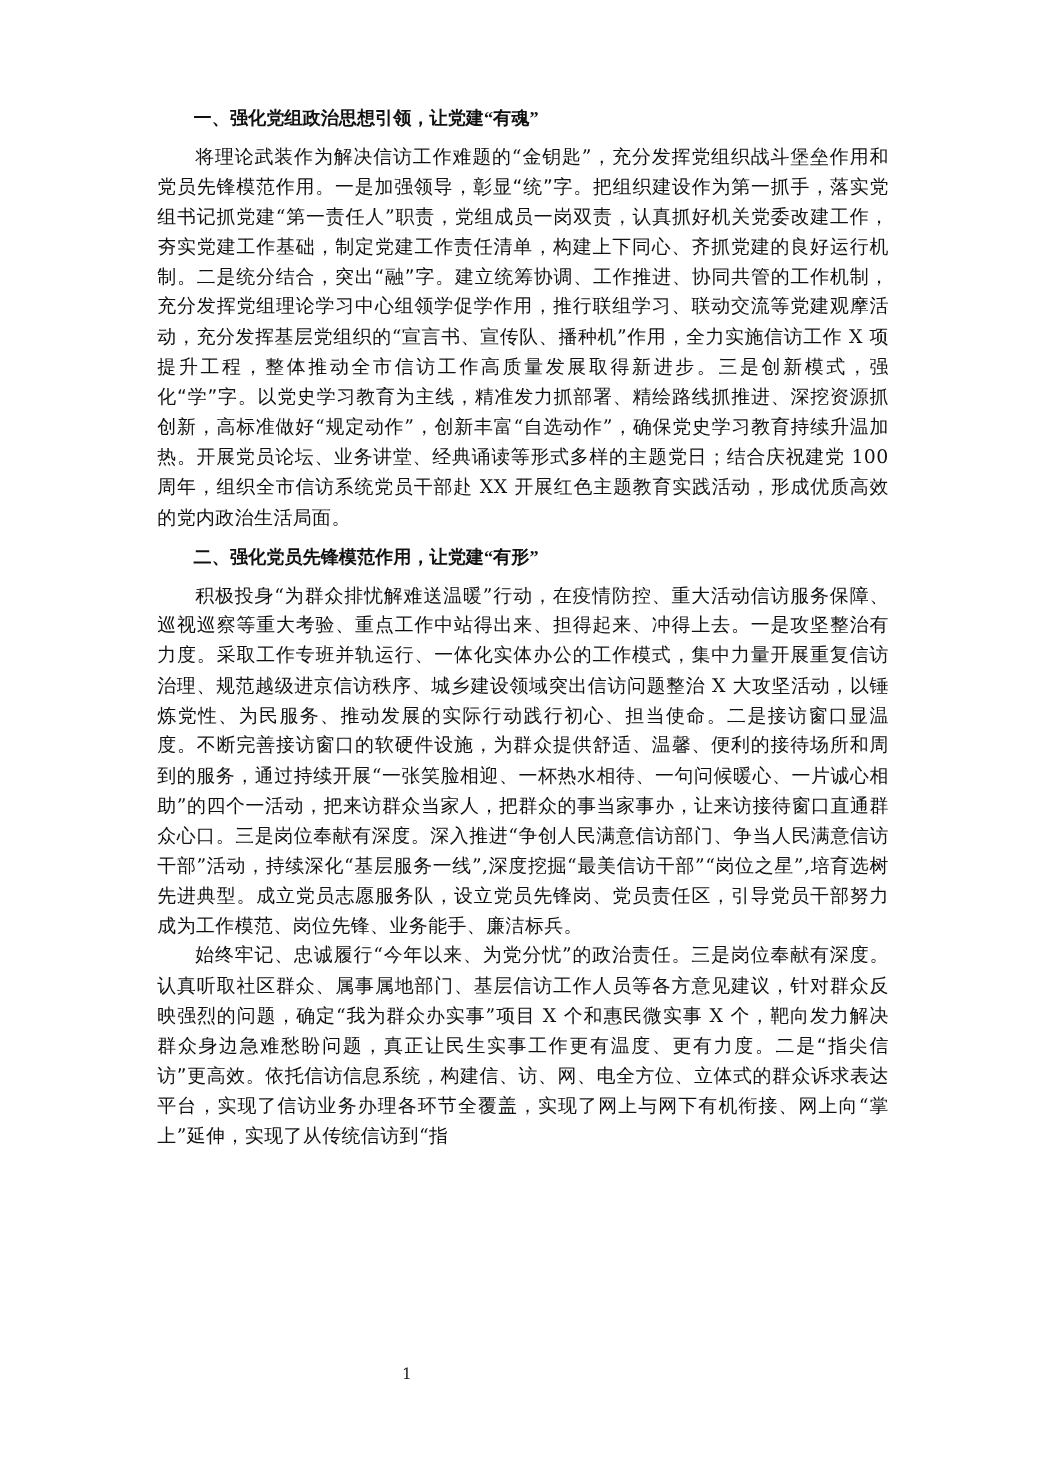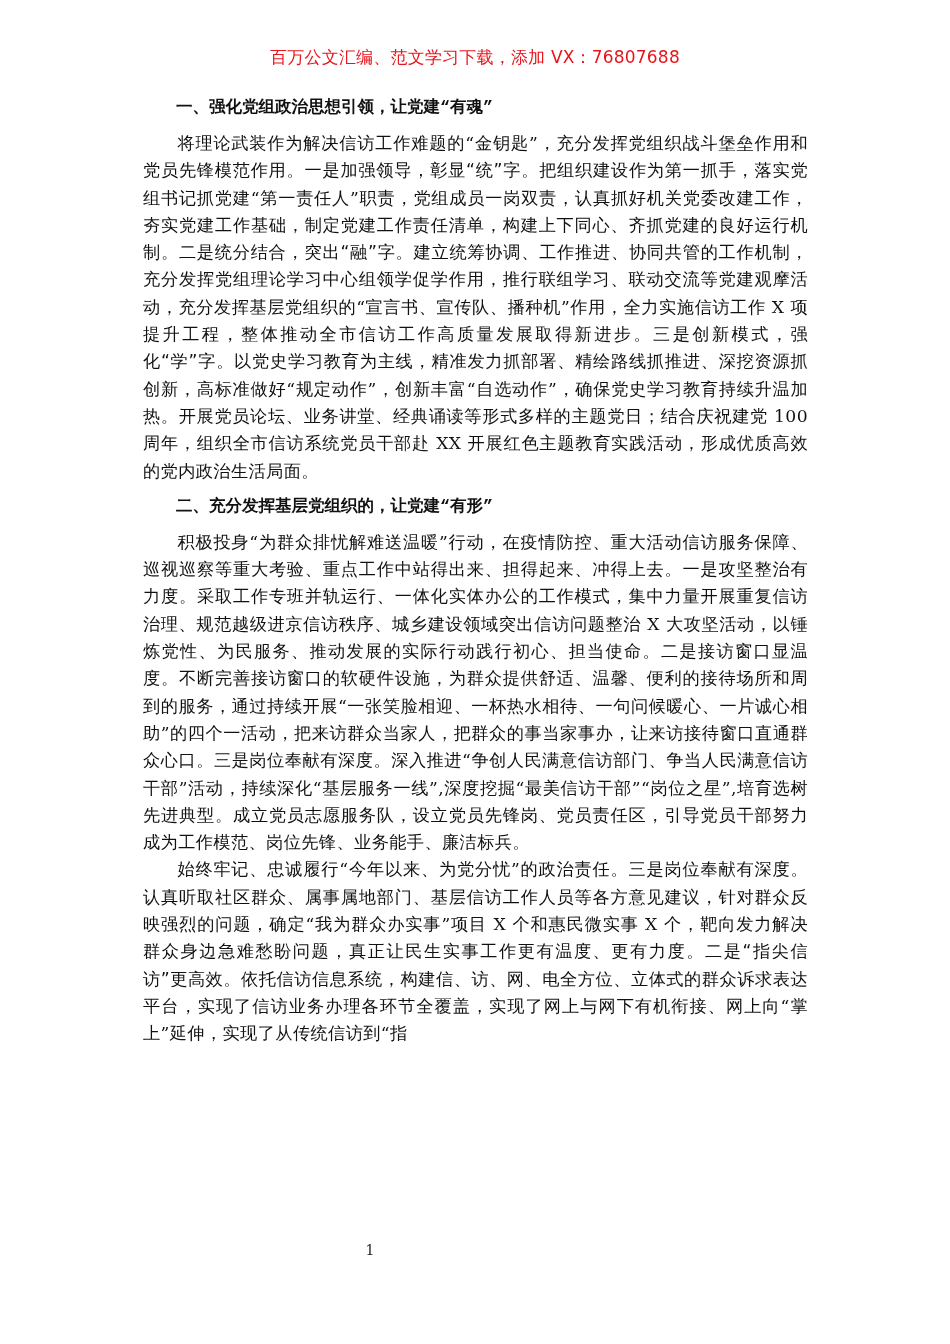--- a/index.html
+++ b/index.html
@@ -41,21 +41,21 @@
     .para {
       margin: 0;
       font-size: 17.2px;
       line-height: 27.3px;
       text-align: justify;
       text-indent: 2em;
       letter-spacing: 0.4px;
     }
     .heading {
       margin: 0;
-      font-family: Liberation Mono, monospace;
+      font-family: Liberation Serif, serif;
       font-weight: bold;
       font-size: 16.5px;
       line-height: 27px;
       text-indent: 2em;
       padding-top: 8px;
       padding-bottom: 9px;
     }
     .para b {
       font-family: "DejaVu Sans", "Liberation Sans", sans-serif;
       font-weight: normal;
@@ -67,27 +67,26 @@
       width: 20px;
       text-align: center;
       font-size: 14px;
       color: #222;
     }
   </style>
 </head>
 <body>
 
 <div class="page">
-  <div class="header">百万公文汇编、范文学习下载，添加 VX：76807688</div>
 
   <div class="content">
 
     <h2 class="heading">一、强化党组政治思想引领，让党建“有魂”</h2>
     <p class="para"><span>将理论武装作为解决信访工作难题的“金钥匙”，充分发挥党组织战斗堡垒作用和党员先锋模范作用。</span><b>一是加强领导，彰显“统”字</b><span>。把组织建设作为第一抓手，落实党组书记抓党建“第一责任人”职责，党组成员一岗双责，认真抓好机关党委改建工作，夯实党建工作基础，制定党建工作责任清单，构建上下同心、齐抓党建的良好运行机制。</span><b>二是统分结合，突出“融”字</b><span>。建立统筹协调、工作推进、协同共管的工作机制，充分发挥党组理论学习中心组领学促学作用，推行联组学习、联动交流等党建观摩活动，充分发挥基层党组织的“宣言书、宣传队、播种机”作用，全力实施信访工作 X 项提升工程，整体推动全市信访工作高质量发展取得新进步。</span><b>三是创新模式，强化“学”字</b><span>。以党史学习教育为主线，精准发力抓部署、精绘路线抓推进、深挖资源抓创新，高标准做好“规定动作”，创新丰富“自选动作”，确保党史学习教育持续升温加热。开展党员论坛、业务讲堂、经典诵读等形式多样的主题党日；结合庆祝建党 100 周年，组织全市信访系统党员干部赴 XX 开展红色主题教育实践活动，形成优质高效的党内政治生活局面。</span></p>
 
-    <h2 class="heading">二、充分发挥基层党组织的，让党建“有形”</h2>
+    <h2 class="heading">二、强化党员先锋模范作用，让党建“有形”</h2>
     <p class="para"><span>积极投身“为群众排忧解难送温暖”行动，在疫情防控、重大活动信访服务保障、巡视巡察等重大考验、重点工作中站得出来、担得起来、冲得上去。</span><b>一是攻坚整治有力度。</b><span>采取工作专班并轨运行、一体化实体办公的工作模式，集中力量开展重复信访治理、规范越级进京信访秩序、城乡建设领域突出信访问题整治 X 大攻坚活动，以锤炼党性、为民服务、推动发展的实际行动践行初心、担当使命。</span><b>二是接访窗口显温度。</b><span>不断完善接访窗口的软硬件设施，为群众提供舒适、温馨、便利的接待场所和周到的服务，通过持续开展“一张笑脸相迎、一杯热水相待、一句问候暖心、一片诚心相助”的四个一活动，把来访群众当家人，把群众的事当家事办，让来访接待窗口直通群众心口。</span><b>三是岗位奉献有深度。</b><span>深入推进“争创人民满意信访部门、争当人民满意信访干部”活动，持续深化“基层服务一线”,深度挖掘“最美信访干部”“岗位之星”,培育选树先进典型。成立党员志愿服务队，设立党员先锋岗、党员责任区，引导党员干部努力成为工作模范、岗位先锋、业务能手、廉洁标兵。</span></p>
 
     <p class="para"><span>始终牢记、忠诚履行“今年以来、为党分忧”的政治责任。</span><b>三是岗位奉献有深度。</b><span>认真听取社区群众、属事属地部门、基层信访工作人员等各方意见建议，针对群众反映强烈的问题，确定“我为群众办实事”项目 X 个和惠民微实事 X 个，靶向发力解决群众身边急难愁盼问题，真正让民生实事工作更有温度、更有力度。</span><b>二是“指尖信访”更高效。</b><span>依托信访信息系统，构建信、访、网、电全方位、立体式的群众诉求表达平台，实现了信访业务办理各环节全覆盖，实现了网上与网下有机衔接、网上向“掌上”延伸，实现了从传统信访到“指</span></p>
   </div>
 
   <div class="page-number">1</div>
 </div>
 
 </body></html>

